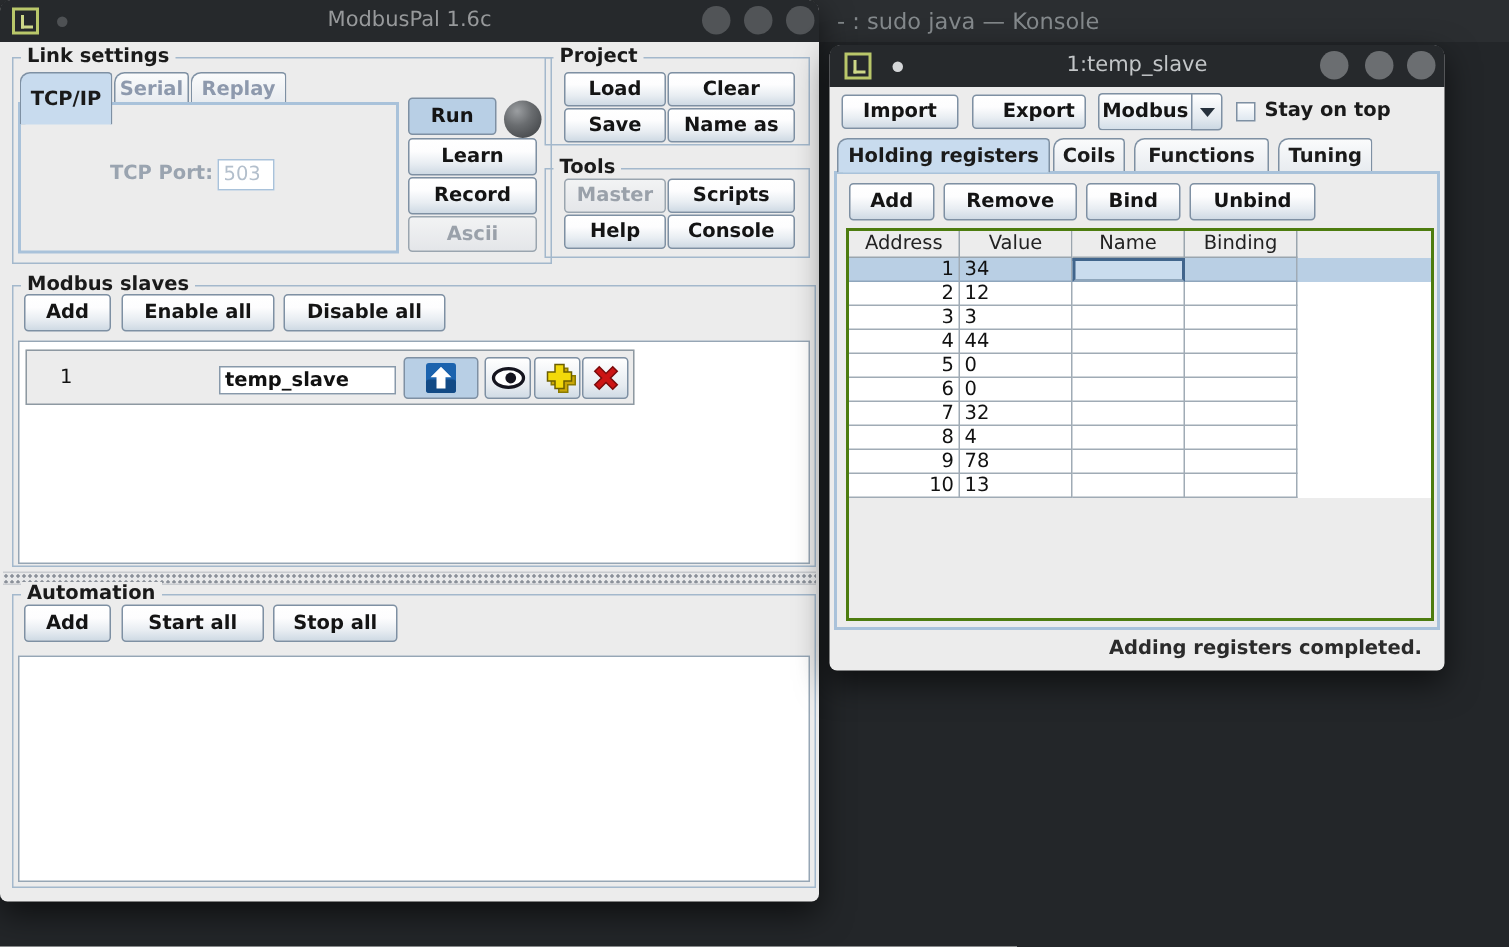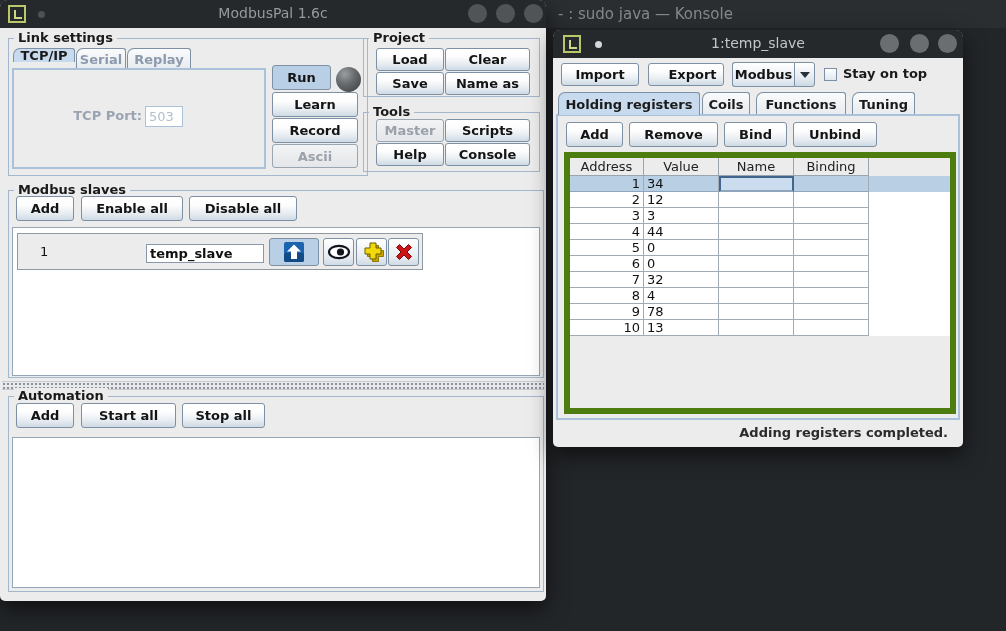--- a/index.html
+++ b/index.html
@@ -38,21 +38,21 @@
   .led{border-radius:50%;background:radial-gradient(circle at 35% 28%,#9b9ea1 0%,#6a6d70 40%,#4d5053 75%,#45484b 100%);}
   .splitter{background-color:#e8e9ea;background-image:radial-gradient(#8a9099 1px,transparent 1.2px);background-size:4px 4px;border-top:1px solid #c9ccd0;border-bottom:1px solid #c9ccd0;}
   .iconbtn{display:flex;align-items:center;justify-content:center;background:linear-gradient(180deg,#ffffff,#e6ebf0 70%,#d0dbe5);border:1px solid #7e90a3;border-radius:3px;}
   .iconbtn.toggled{background:#b8cfe5;}
   .checkbox{width:13px;height:13px;background:linear-gradient(#ffffff,#dfe8f0);border:1px solid #7e90a3;}
   .combo-text{display:flex;align-items:center;justify-content:center;font-weight:bold;font-size:13px;color:#141414;
        background:linear-gradient(180deg,#ffffff,#e8edf2 70%,#d4dfe9);border:1px solid #7e90a3;border-right:none;border-radius:3px 0 0 3px;}
   .combo-arrow{display:flex;align-items:center;justify-content:center;background:linear-gradient(180deg,#ffffff,#e2e9ef 70%,#ccd8e3);border:1px solid #7e90a3;border-radius:0 3px 3px 0;}
   .combo-arrow::after{content:"";width:0;height:0;border-left:5px solid transparent;border-right:5px solid transparent;border-top:6px solid #26313c;}
   
-  .scrollpane{background:#ececec;border:6px solid #4d7c0f;overflow:hidden;text-align:center;}
+  .scrollpane{background:#ececec;border:2px solid #4d7c0f;overflow:hidden;text-align:center;}
   .thead{display:flex;}
   .th{height:18px;display:flex;align-items:center;justify-content:center;font-size:13px;color:#222;background:#ececec;
       border-right:1px solid #9aa5ae;border-bottom:1px solid #9aa5ae;}
   .tr{display:flex;background:#ffffff;}
   .tr.sel{background:#b9cfe4;}
   .td{height:16px;font-size:13px;color:#111;border-right:1px solid #a0abb5;border-bottom:1px solid #a0abb5;display:flex;align-items:center;overflow:hidden;}
   .tr.sel .td{border-bottom-color:#8fa6bc;}
   .th:nth-child(1),.td:nth-child(1){width:74px;}
   .th:nth-child(2),.td:nth-child(2){width:75px;}
   .th:nth-child(3),.td:nth-child(3){width:75px;}
@@ -75,21 +75,21 @@
     <div class="abs win-dot" style="left:38px;top:11px;background:#4e5154;"></div>
     <div class="abs win-title" style="color:#97999b;">ModbusPal 1.6c</div>
     <div class="abs wbtn" style="left:468px;top:4px;background:#515457;"></div>
     <div class="abs wbtn" style="left:496px;top:4px;background:#515457;"></div>
     <div class="abs wbtn" style="left:524px;top:4px;background:#515457;"></div>
   </div>
 
   <div class="abs group" style="left:8px;top:38px;width:360px;height:138px;">
     <div class="abs gtitle">Link settings</div>
   </div>
-  <div class="abs tab selected" style="left:13px;top:48px;width:62px;height:14px;">TCP/IP</div>
+  <div class="abs tab selected" style="left:13px;top:48px;width:62px;height:35px;">TCP/IP</div>
   <div class="abs tab dim" style="left:76px;top:48px;width:50px;height:21px;">Serial</div>
   <div class="abs tab dim" style="left:127px;top:48px;width:64px;height:21px;">Replay</div>
   <div class="abs tabpanel" style="left:12px;top:68px;width:254px;height:101px;">
     <span class="abs label-b label-dim" style="right:122px;top:38px;">TCP Port:</span>
     <div class="abs tfield disabled" style="left:131px;top:36px;width:38px;height:21px;">503</div>
   </div>
   <div class="abs btn toggled" style="left:272px;top:65px;width:59px;height:25px;">Run</div>
   <div class="abs led" style="left:336px;top:67px;width:25px;height:25px;"></div>
   <div class="abs btn" style="left:272px;top:92px;width:86px;height:25px;text-align:center;">Learn</div>
   <div class="abs btn" style="left:272px;top:118px;width:86px;height:25px;">Record</div>

